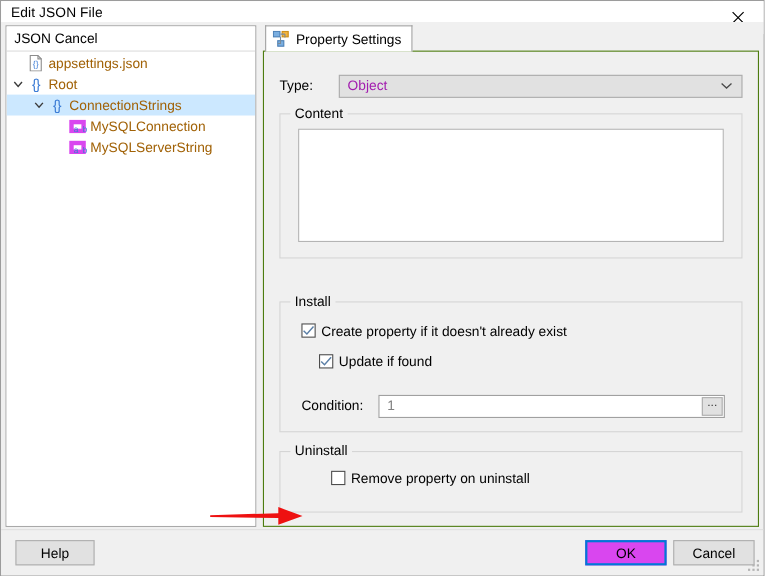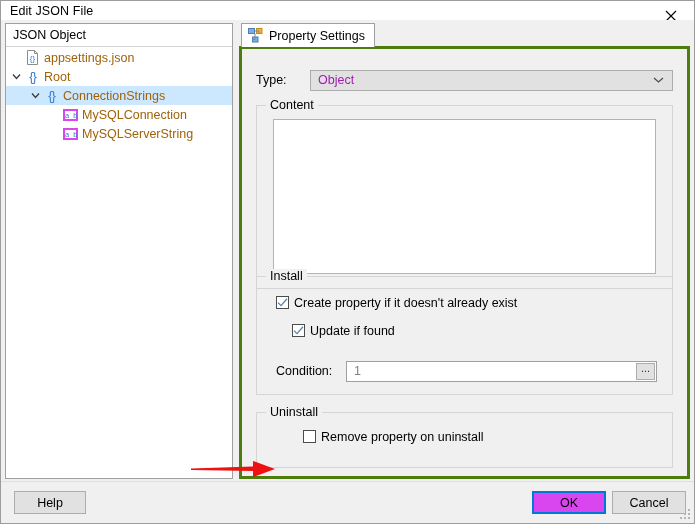--- a/index.html
+++ b/index.html
@@ -118,21 +118,21 @@
   }
   .tree-label { color: #a16207; }
   .brace {
     color: #3a7bd5;
     font-family: "Liberation Sans", sans-serif;
     font-size: 13px;
     letter-spacing: -1px;
   }
   .ab-icon {
     width: 15px; height: 12px;
-    border: 2px solid #d946ef;
+    border: 4px solid #d946ef;
     box-sizing: border-box;
     background: #ffffff;
     color: #3a7bd5;
     font-size: 7.5px;
     line-height: 10px;
     text-align: center;
     letter-spacing: 1px;
     font-family: "Liberation Sans", sans-serif;
   }
 
@@ -168,21 +168,21 @@
     display: flex;
     align-items: center;
     padding: 0 9px 0 6px;
     font-size: 12.5px;
     z-index: 3;
   }
   .tab .hier-icon { margin-right: 6px; display: flex; }
   .tab-panel-box {
     position: absolute;
     left: 0; top: 23px; right: 0; bottom: 0;
-    border: 3px solid #4d7c0f;
+    border: 1px solid #4d7c0f;
     box-sizing: border-box;
     background: #f0f0f0;
   }
 
   
   .type-row {
     position: absolute;
     left: 14px; top: 20px;
     right: 14px;
     height: 22px;
@@ -224,21 +224,21 @@
   .gb-title {
     position: absolute;
     top: -8px; left: 9px;
     background: #f0f0f0;
     padding: 0 4px;
     font-size: 12.5px;
     color: #000;
     line-height: 14px;
   }
 
-  #gb-content { left: 14px; top: 56px; right: 14px; height: 184px; padding-left: 40px; }
+  #gb-content { left: 14px; top: 56px; right: 14px; height: 132px; padding-left: 40px; }
   .content-textarea {
     position: absolute;
     left: 16px; top: 13px; right: 16px; bottom: 14px;
     background: #ffffff;
     border: 1px solid #b4b4b4;
     box-sizing: border-box;
   }
 
   #gb-install { left: 14px; top: 227px; right: 14px; height: 119px; }
   #gb-uninstall { left: 14px; top: 363px; right: 14px; height: 56px; }
@@ -361,21 +361,21 @@
       <svg width="12" height="12" viewBox="0 0 12 12">
         <path d="M1 1 L11 11 M11 1 L1 11" stroke="#000" stroke-width="1.1" fill="none"></path>
       </svg>
     </div>
   </div>
 
   <div class="content-area">
 
     <div class="tree-panel">
       <div class="tree-header">
-        <span>JSON Object</span>
+        <span>JSON Cancel</span>
       </div>
       <div class="tree-body">
 
         <div class="tree-row">
           <span class="indent" style="width:3px"></span>
           <span class="chev"></span>
           <span class="tree-icon">
             <svg width="13" height="15" viewBox="0 0 13 15">
               <path d="M1.5 0.5 L8.5 0.5 L11.5 3.5 L11.5 14.5 L1.5 14.5 Z" fill="#fff" stroke="#8c8c8c" stroke-width="1"></path>
               <path d="M8.5 0.5 L8.5 3.5 L11.5 3.5" fill="none" stroke="#8c8c8c" stroke-width="1"></path>

